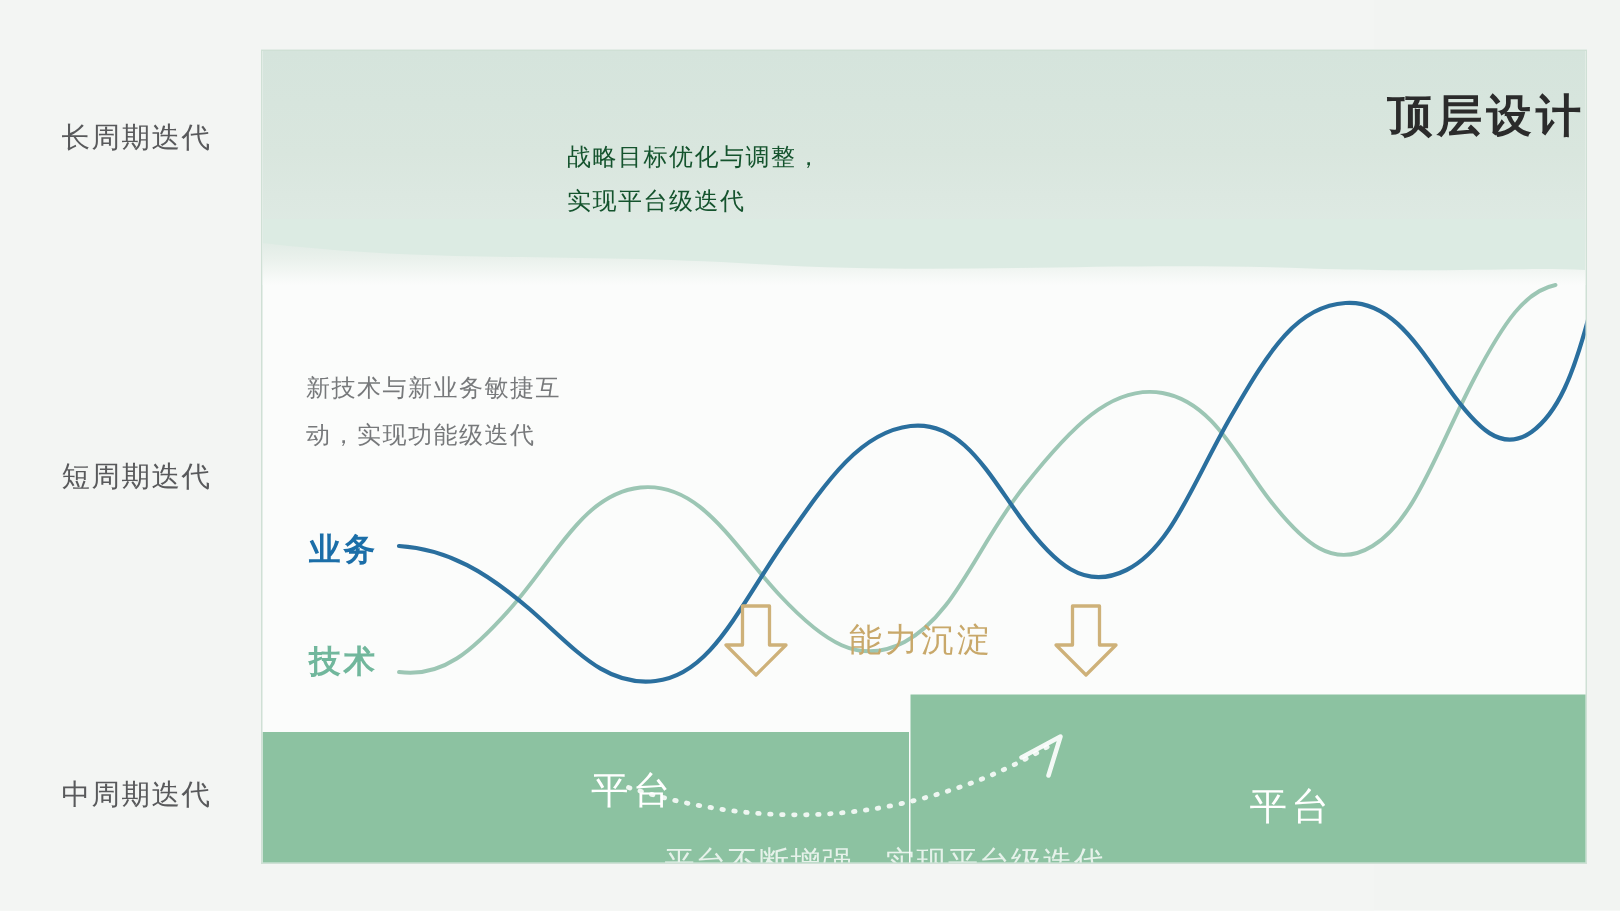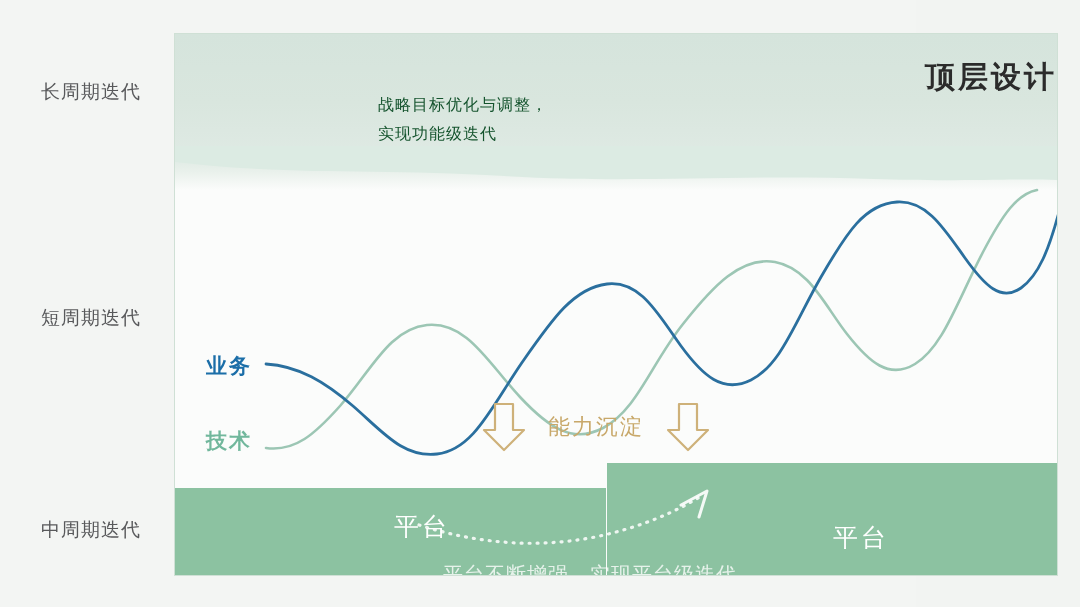--- a/index.html
+++ b/index.html
@@ -74,21 +74,21 @@
   }
   #lab-business{left:31px;top:318px;color:#1b6ea8;}
   #lab-tech{left:31px;top:393px;color:#71b79c;}
 
   
   #waves{position:absolute;left:0;top:0;width:884px;height:543px;}
 
   
   #cap-row{
     position:absolute;left:305px;top:367px;
-    display:flex;align-items:center;gap:20px;
+    display:flex;align-items:center;gap:38px;
   }
   #cap-text{
     font-size:22px;color:#c8a86a;letter-spacing:2px;
     font-family:"DejaVu Sans","Liberation Sans",sans-serif;
   }
 
   
   #plat-left{
     position:absolute;left:0;top:454px;width:431px;height:89px;
     background:#8cc2a1;
@@ -126,23 +126,27 @@
     <div id="top-band"></div>
     <div id="top-band-fade"></div>
     <svg id="top-band-wave" viewBox="0 0 884 48" preserveAspectRatio="none">
       <path d="M0,16 C120,30 200,22 330,30 C460,38 560,28 700,33 C790,36 840,32 884,34 L884,0 L0,0 Z" fill="#dcebe3"></path>
       <path d="M0,18 C120,32 200,24 330,32 C460,40 560,30 700,35 C790,38 840,34 884,36 L884,48 L0,48 Z" fill="#fbfcfb" opacity="0.0"></path>
     </svg>
 
     <div id="title">顶层设计</div>
     <div id="subtitle">
       <div>战略目标优化与调整，</div>
-      <div>实现功能级迭代</div>
+      <div>实现平台级迭代</div>
     </div>
 
+    <div id="mid-note">
+      <div>新技术与新业务敏捷互</div>
+      <div>动，实现功能级迭代</div>
+    </div>
 
     <svg id="waves" viewBox="0 0 884 543" preserveAspectRatio="none">
       <path fill="none" stroke="#9cc6b4" stroke-width="2.6" stroke-linecap="round" d="M91,414
                C120,418 140,400 165,372
                C196,337 214,295 252,291
                C292,287 314,330 345,363
                C374,394 398,410 428,394
                C462,376 476,330 508,290
                C538,252 566,222 600,228
                C634,234 650,272 672,300

